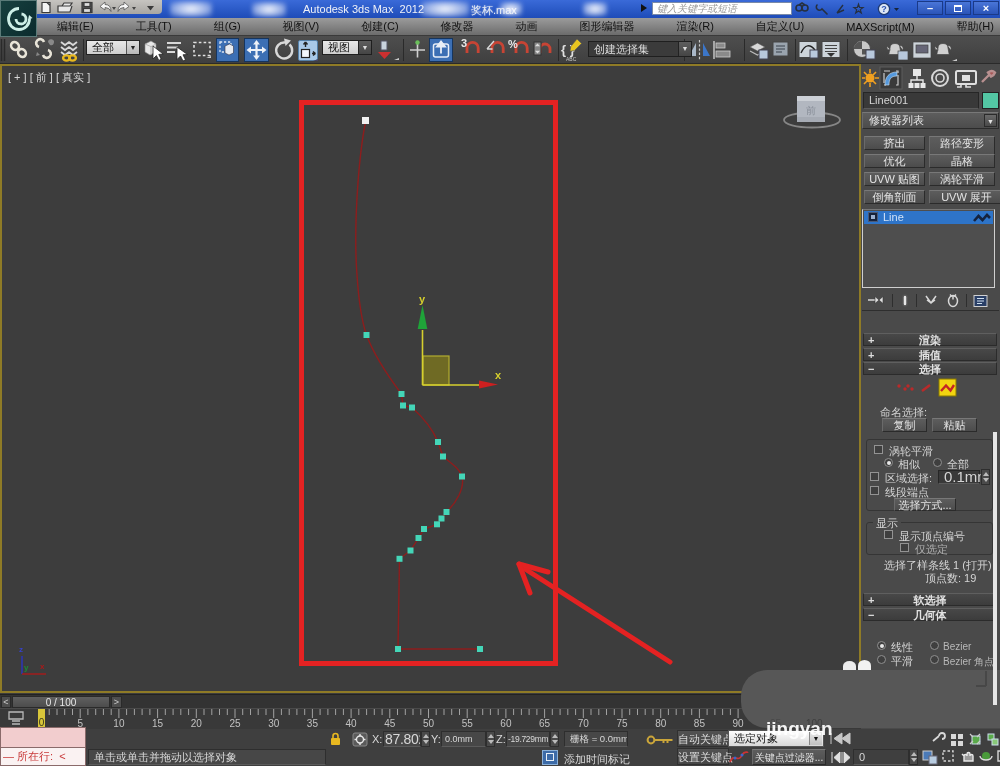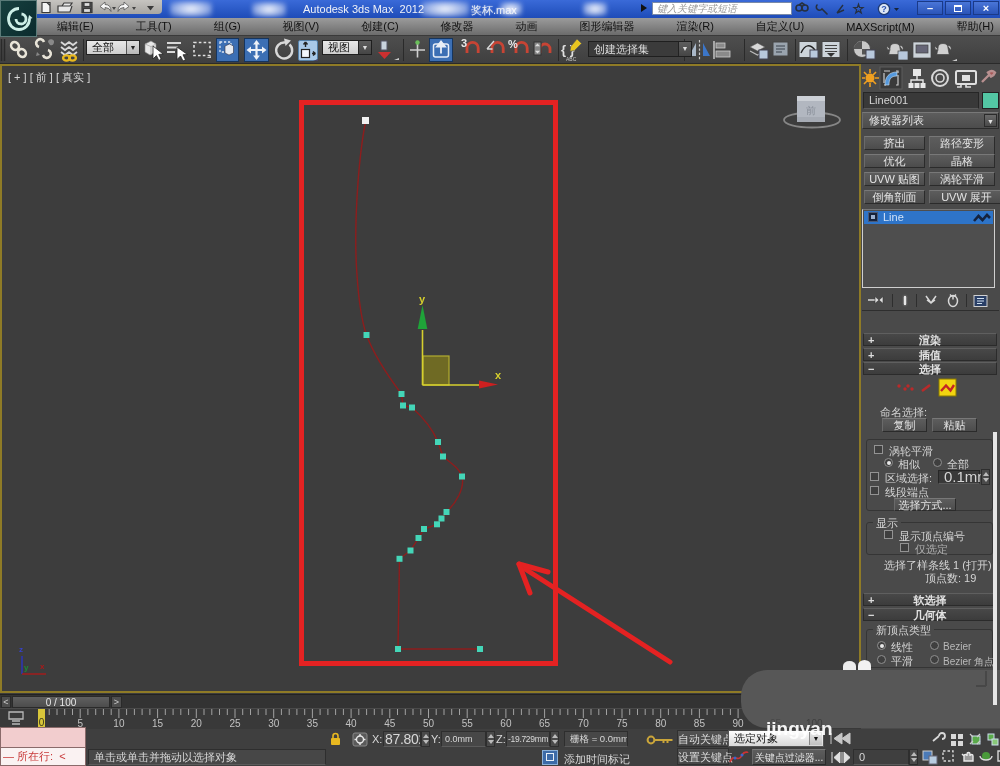--- a/index.html
+++ b/index.html
@@ -402,23 +402,20 @@
       <legend>显示</legend>
     </div>
 <div class="cb" style="left:884px;top:530px"></div>
 <div class="plabel" style="left:899px;top:529px">显示顶点编号</div>
 <div class="cb" style="left:900px;top:543px"></div>
 <div class="plabel" style="left:915px;top:542px;color:#b2b2b2">仅选定</div>
 <div class="plabel" style="left:884px;top:558px">选择了样条线 1 (打开)</div>
 <div class="plabel" style="left:925px;top:571px">顶点数: 19</div>
 <div class="rollhead" style="top:593px"><i>+</i>软选择</div>
 <div class="rollhead" style="top:608px"><i>−</i>几何体</div>
-<div class="grp" style="left:866px;top:629px;width:127px;height:39px">
-      <legend>新顶点类型</legend>
-    </div>
 <div class="rb on" style="left:877px;top:641px"></div>
 <div class="plabel" style="left:891px;top:640px">线性</div>
 <div class="rb" style="left:930px;top:641px"></div>
 <div class="plabel" style="left:943px;top:641px;color:#b8b8b8;font-size:10px">Bezier</div>
 <div class="rb" style="left:877px;top:655px"></div>
 <div class="plabel" style="left:891px;top:654px">平滑</div>
 <div class="rb" style="left:930px;top:655px"></div>
 <div class="plabel" style="left:943px;top:655px;color:#b8b8b8;font-size:10px">Bezier 角点</div>
 
 <div class="abs" style="left:993px;top:432px;width:4px;height:273px;background:#e6e6e6;z-index:42"></div>

